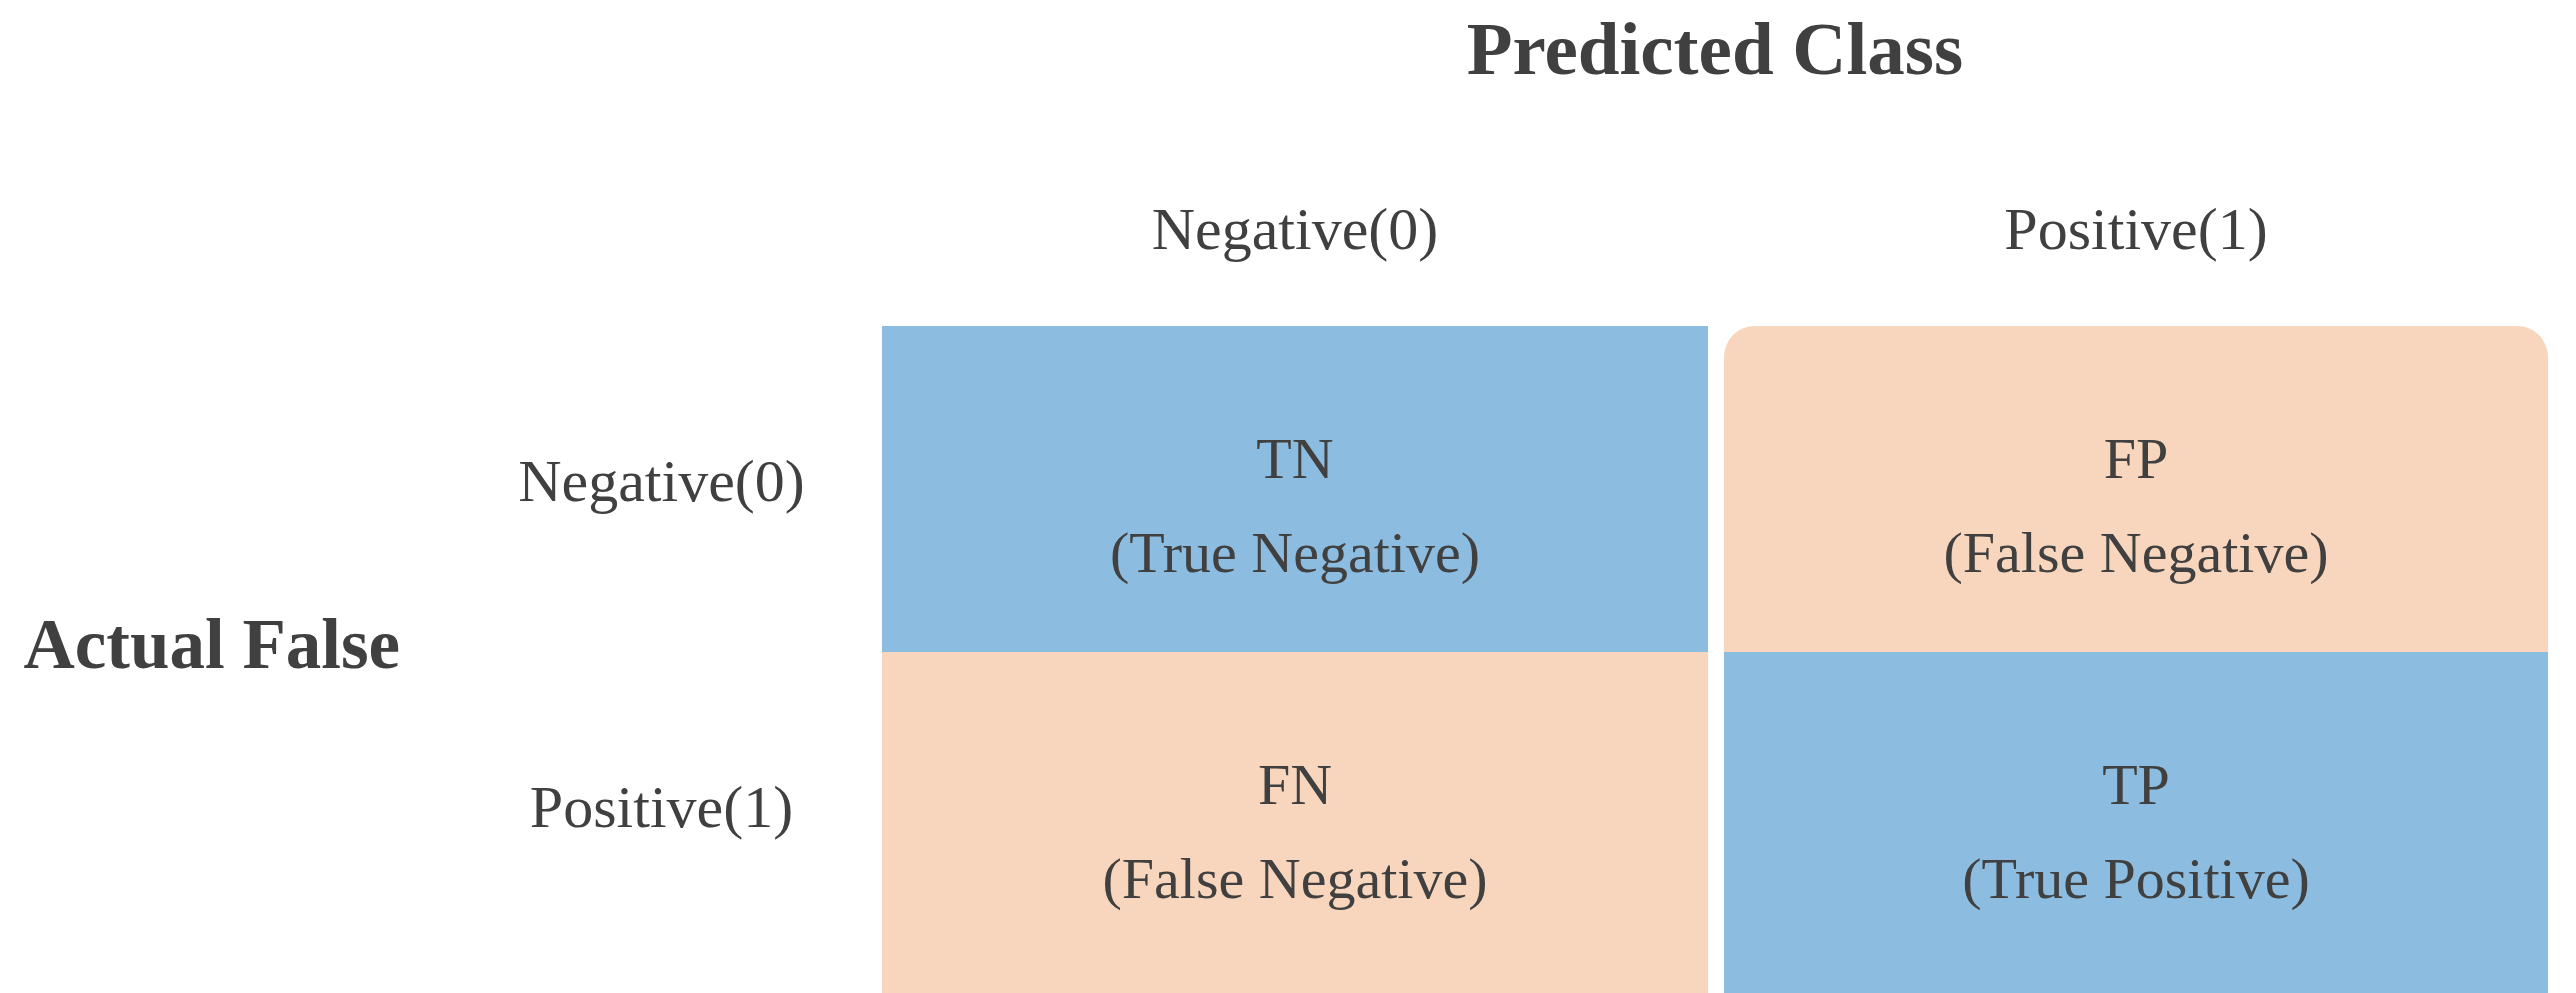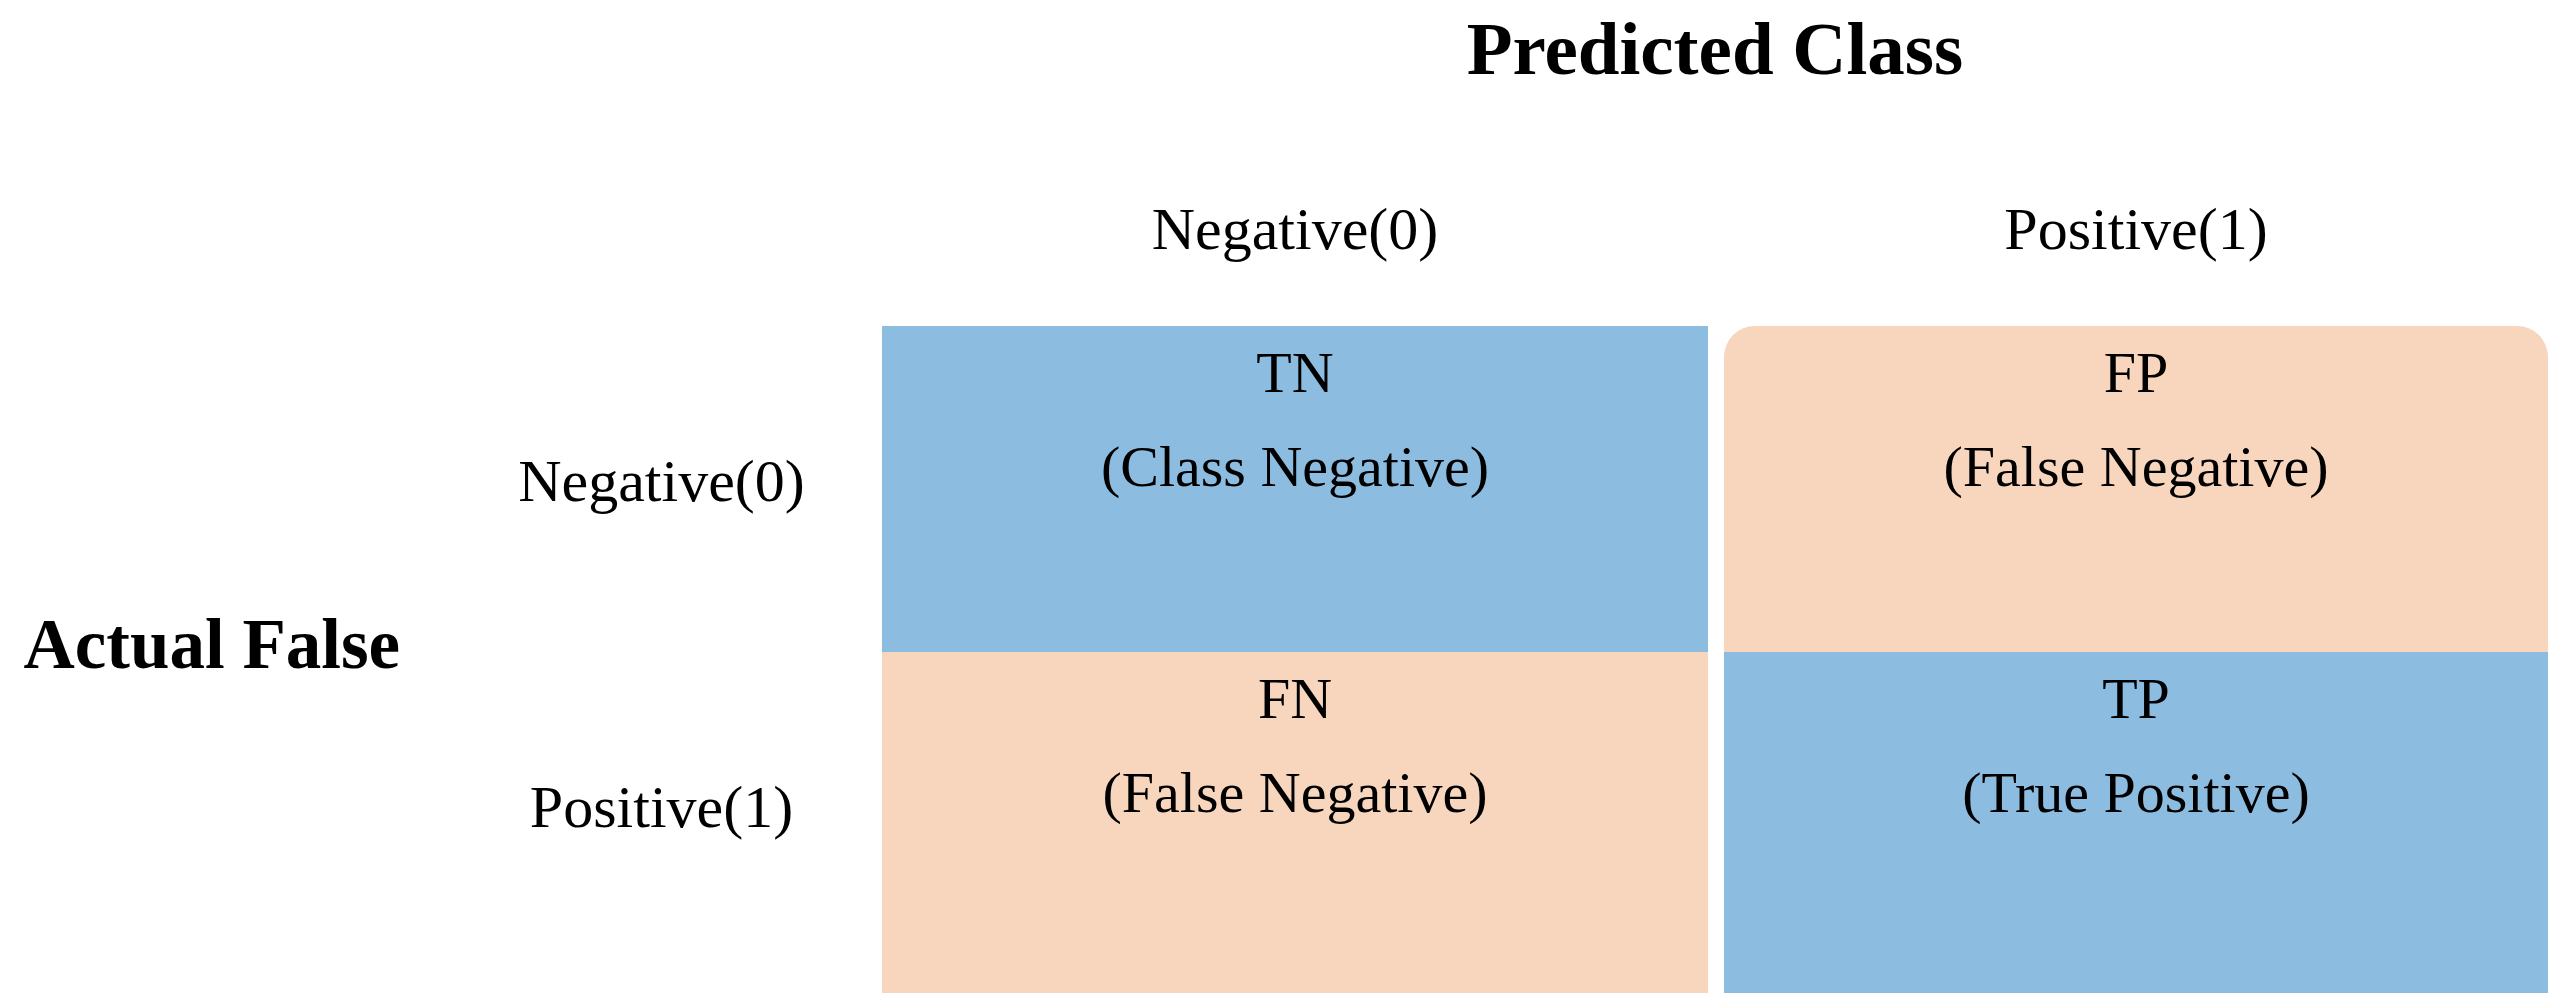--- a/index.html
+++ b/index.html
@@ -6,21 +6,21 @@
     margin: 0;
     padding: 0;
     background: #ffffff;
   }
   #canvas {
     position: relative;
     width: 2576px;
     height: 994px;
     background: #ffffff;
     font-family: "Liberation Serif", serif;
-    color: #000000;
+    color: #404040;
     overflow: hidden;
   }
   .title {
     position: absolute;
     left: 882px;
     top: 5.6px;
     width: 1666px;
     text-align: center;
     font-size: 75px;
     font-weight: bold;
@@ -58,20 +58,21 @@
     font-weight: bold;
     line-height: 1.1;
   }
   .cell {
     position: absolute;
     width: 826px;
     height: 360px;
     display: flex;
     flex-direction: column;
     align-items: center;
+    justify-content: center;
     text-align: center;
     font-size: 58px;
     line-height: 1.62;
   }
   #cell-tn { left: 882px;  top: 326px; }
   #cell-fp { left: 1724px; top: 326px; width: 824px; border-radius: 31px; }
   #cell-fn { left: 882px;  top: 652px; }
   #cell-tp { left: 1724px; top: 652px; width: 824px; }
 </style>
 </head>
@@ -86,21 +87,21 @@
   <div id="col-header-1" class="col-header-band">Positive(1)</div>
 
   <div class="actual-class">Actual False</div>
 
   <div id="row-header-0" class="row-header-band">Negative(0)</div>
 
   <div id="row-header-1" class="row-header-band">Positive(1)</div>
 
   <div id="cell-tn" class="cell" style="background: rgb(140, 188, 223);">
     <span>TN</span>
-    <span>(Class Negative)</span>
+    <span>(True Negative)</span>
   </div>
 
   <div id="cell-fp" class="cell" style="background: rgb(248, 214, 189);">
     <span>FP</span>
     <span>(False Negative)</span>
   </div>
 
   <div id="cell-tp" class="cell" style="background: rgb(140, 188, 223);">
     <span>TP</span>
     <span>(True Positive)</span>

